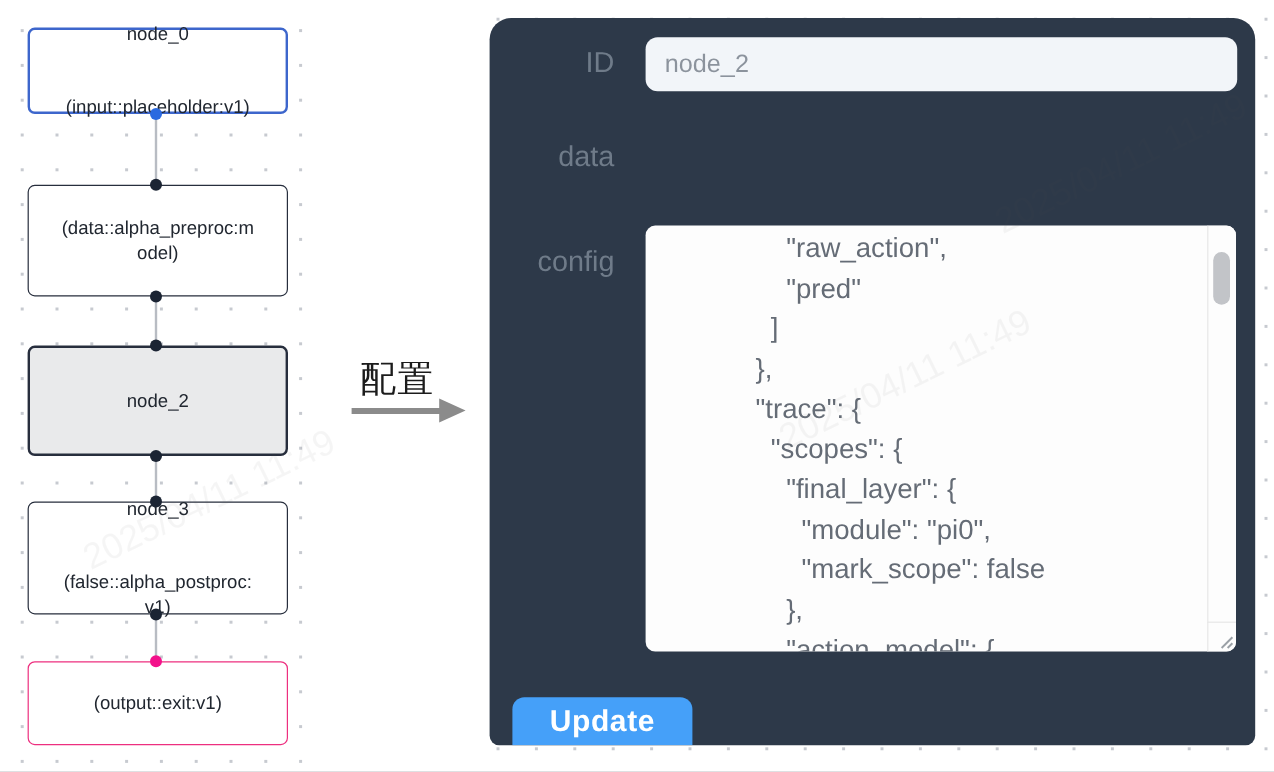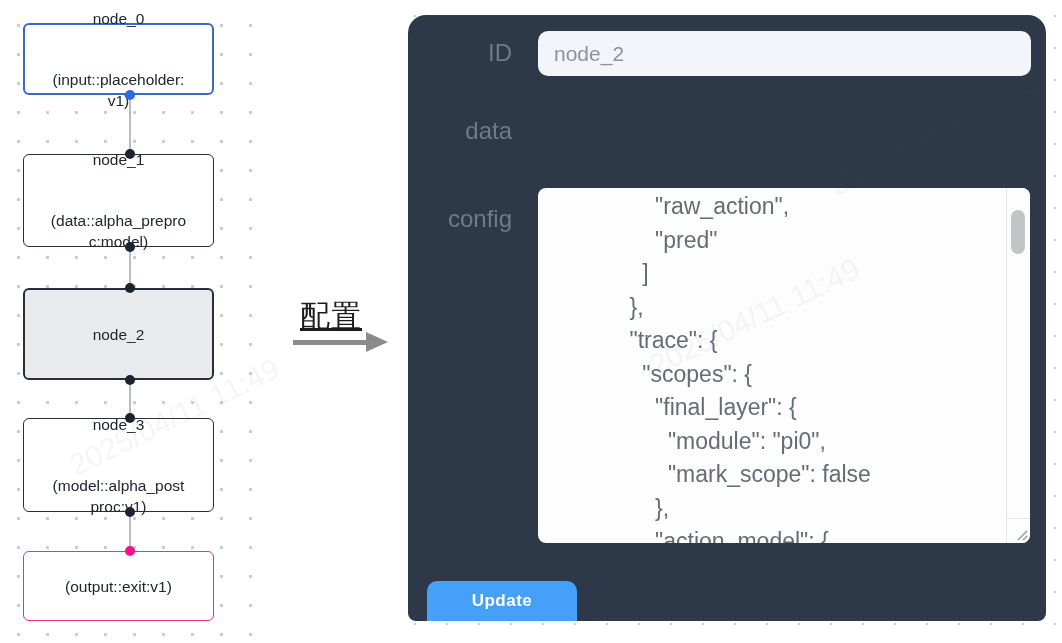--- a/index.html
+++ b/index.html
@@ -10,36 +10,36 @@
   
   .flow-zone{position:absolute;left:0;top:0;width:272px;height:643px;
     background-image:radial-gradient(circle,#c7cad0 1.4px,transparent 1.5px);
     background-size:29px 29px;background-position:4px 11px;}
   .config-zone{position:absolute;left:394px;top:0;width:668px;height:643px;
     background-image:radial-gradient(circle,#c7cad0 1.4px,transparent 1.5px);
     background-size:32px 32px;background-position:5px 0px;}
 
   
   .edge{position:absolute;left:129px;width:2px;background:#b8bcc3;}
-  .node{position:absolute;left:23px;width:191px;box-sizing:border-box;
+  .node{position:absolute;left:23px;width:217px;box-sizing:border-box;
     background:#ffffff;border:1.5px solid #272e3d;border-radius:6px;
     display:flex;flex-direction:column;justify-content:center;align-items:center;
     padding:14px 26px;text-align:center;color:#212730;font-size:15.5px;line-height:21px;
     word-break:break-all;cursor:pointer;gap:40px;}
   .node .nt,.node .ns{width:100%;}
   .node-input{border:2px solid #3d66cc;}
   .node-selected{border:2.5px solid #272e3d;background:#e9eaeb;}
   .node-output{border:1.5px solid #ed2f7f;}
   .handle{position:absolute;width:10px;height:10px;border-radius:50%;
     background:#1b2433;left:125px;cursor:crosshair;}
 
   
   .annotation{position:absolute;left:288px;top:296px;width:110px;height:62px;}
   .annotation-text{position:absolute;left:12px;top:0;font-size:30px;color:#1c1c1c;
-    letter-spacing:1px;font-family:sans-serif;white-space:nowrap;text-decoration:underline;}
+    letter-spacing:1px;font-family:sans-serif;white-space:nowrap;}
   .arrow-line{position:absolute;left:5px;top:44px;width:74px;height:5px;background:#8b8b8b;}
   .arrow-head{position:absolute;left:78px;top:36px;width:0;height:0;
     border-top:10px solid transparent;border-bottom:10px solid transparent;
     border-left:22px solid #8b8b8b;}
 
   
   .panel{position:absolute;left:14px;top:15px;width:638px;height:606px;
     background:#2d3949;border-radius:18px 18px 8px 8px;overflow:hidden;}
   .flabel{position:absolute;left:0;width:104px;text-align:right;
     color:#6f7b89;font-size:24px;}
@@ -53,21 +53,21 @@
     font-size:23px;line-height:33.5px;color:#656c76;}
   .vscroll{position:absolute;top:0;right:0;width:23px;height:331px;
     border-left:1px solid #e6e6e6;background:#fdfdfd;}
   .vthumb{position:absolute;top:22px;left:4px;width:14px;height:44px;
     border-radius:7px;background:#c2c4c8;}
   .scorner{position:absolute;right:0;bottom:0;width:23px;height:24px;
     border-top:1px solid #e6e6e6;border-left:1px solid #e6e6e6;background:#fdfdfd;}
   .grip{position:absolute;right:1px;bottom:1px;}
   .update-btn{position:absolute;left:19px;top:566px;width:150px;height:40px;
     background:#45a0f9;color:#ffffff;border:none;border-radius:10px 10px 0 0;
-    font-size:17px;font-weight:bold;font-family:"Liberation Sans","DejaVu Sans",sans-serif;
+    font-size:25px;font-weight:bold;font-family:"Liberation Sans","DejaVu Sans",sans-serif;
     cursor:pointer;letter-spacing:0.5px;}
 
   
   .wm{position:absolute;font-size:30px;color:#555;opacity:0.05;
     transform:rotate(-26deg);pointer-events:none;white-space:nowrap;z-index:50;}
 </style>
 </head>
 <body>
 
 <div class="stage">
@@ -76,29 +76,28 @@
     <div class="edge" style="top:95px;height:59px"></div>
     <div class="edge" style="top:247px;height:41px"></div>
     <div class="edge" style="top:380px;height:38px"></div>
     <div class="edge" style="top:512px;height:39px"></div>
 
     <div class="node node-input" style="top:23px;height:72px">
       <div class="nt">node_0</div>
       <div class="ns">(input::placeholder:v1)</div>
     </div>
     <div class="node" style="top:154px;height:93px">
-      <div class="nt">node_1</div>
       <div class="ns">(data::alpha_preproc:model)</div>
     </div>
     <div class="node node-selected" style="top:288px;height:92px">
       <div class="nt">node_2</div>
     </div>
     <div class="node" style="top:418px;height:94px">
       <div class="nt">node_3</div>
-      <div class="ns">(model::alpha_postproc:v1)</div>
+      <div class="ns">(false::alpha_postproc:v1)</div>
     </div>
     <div class="node node-output" style="top:551px;height:70px">
       <div class="ns">(output::exit:v1)</div>
     </div>
 
     <span class="handle" style="top:90px;background:#2b6ae0"></span>
     <span class="handle" style="top:149px"></span>
     <span class="handle" style="top:242px"></span>
     <span class="handle" style="top:283px"></span>
     <span class="handle" style="top:375px"></span>

